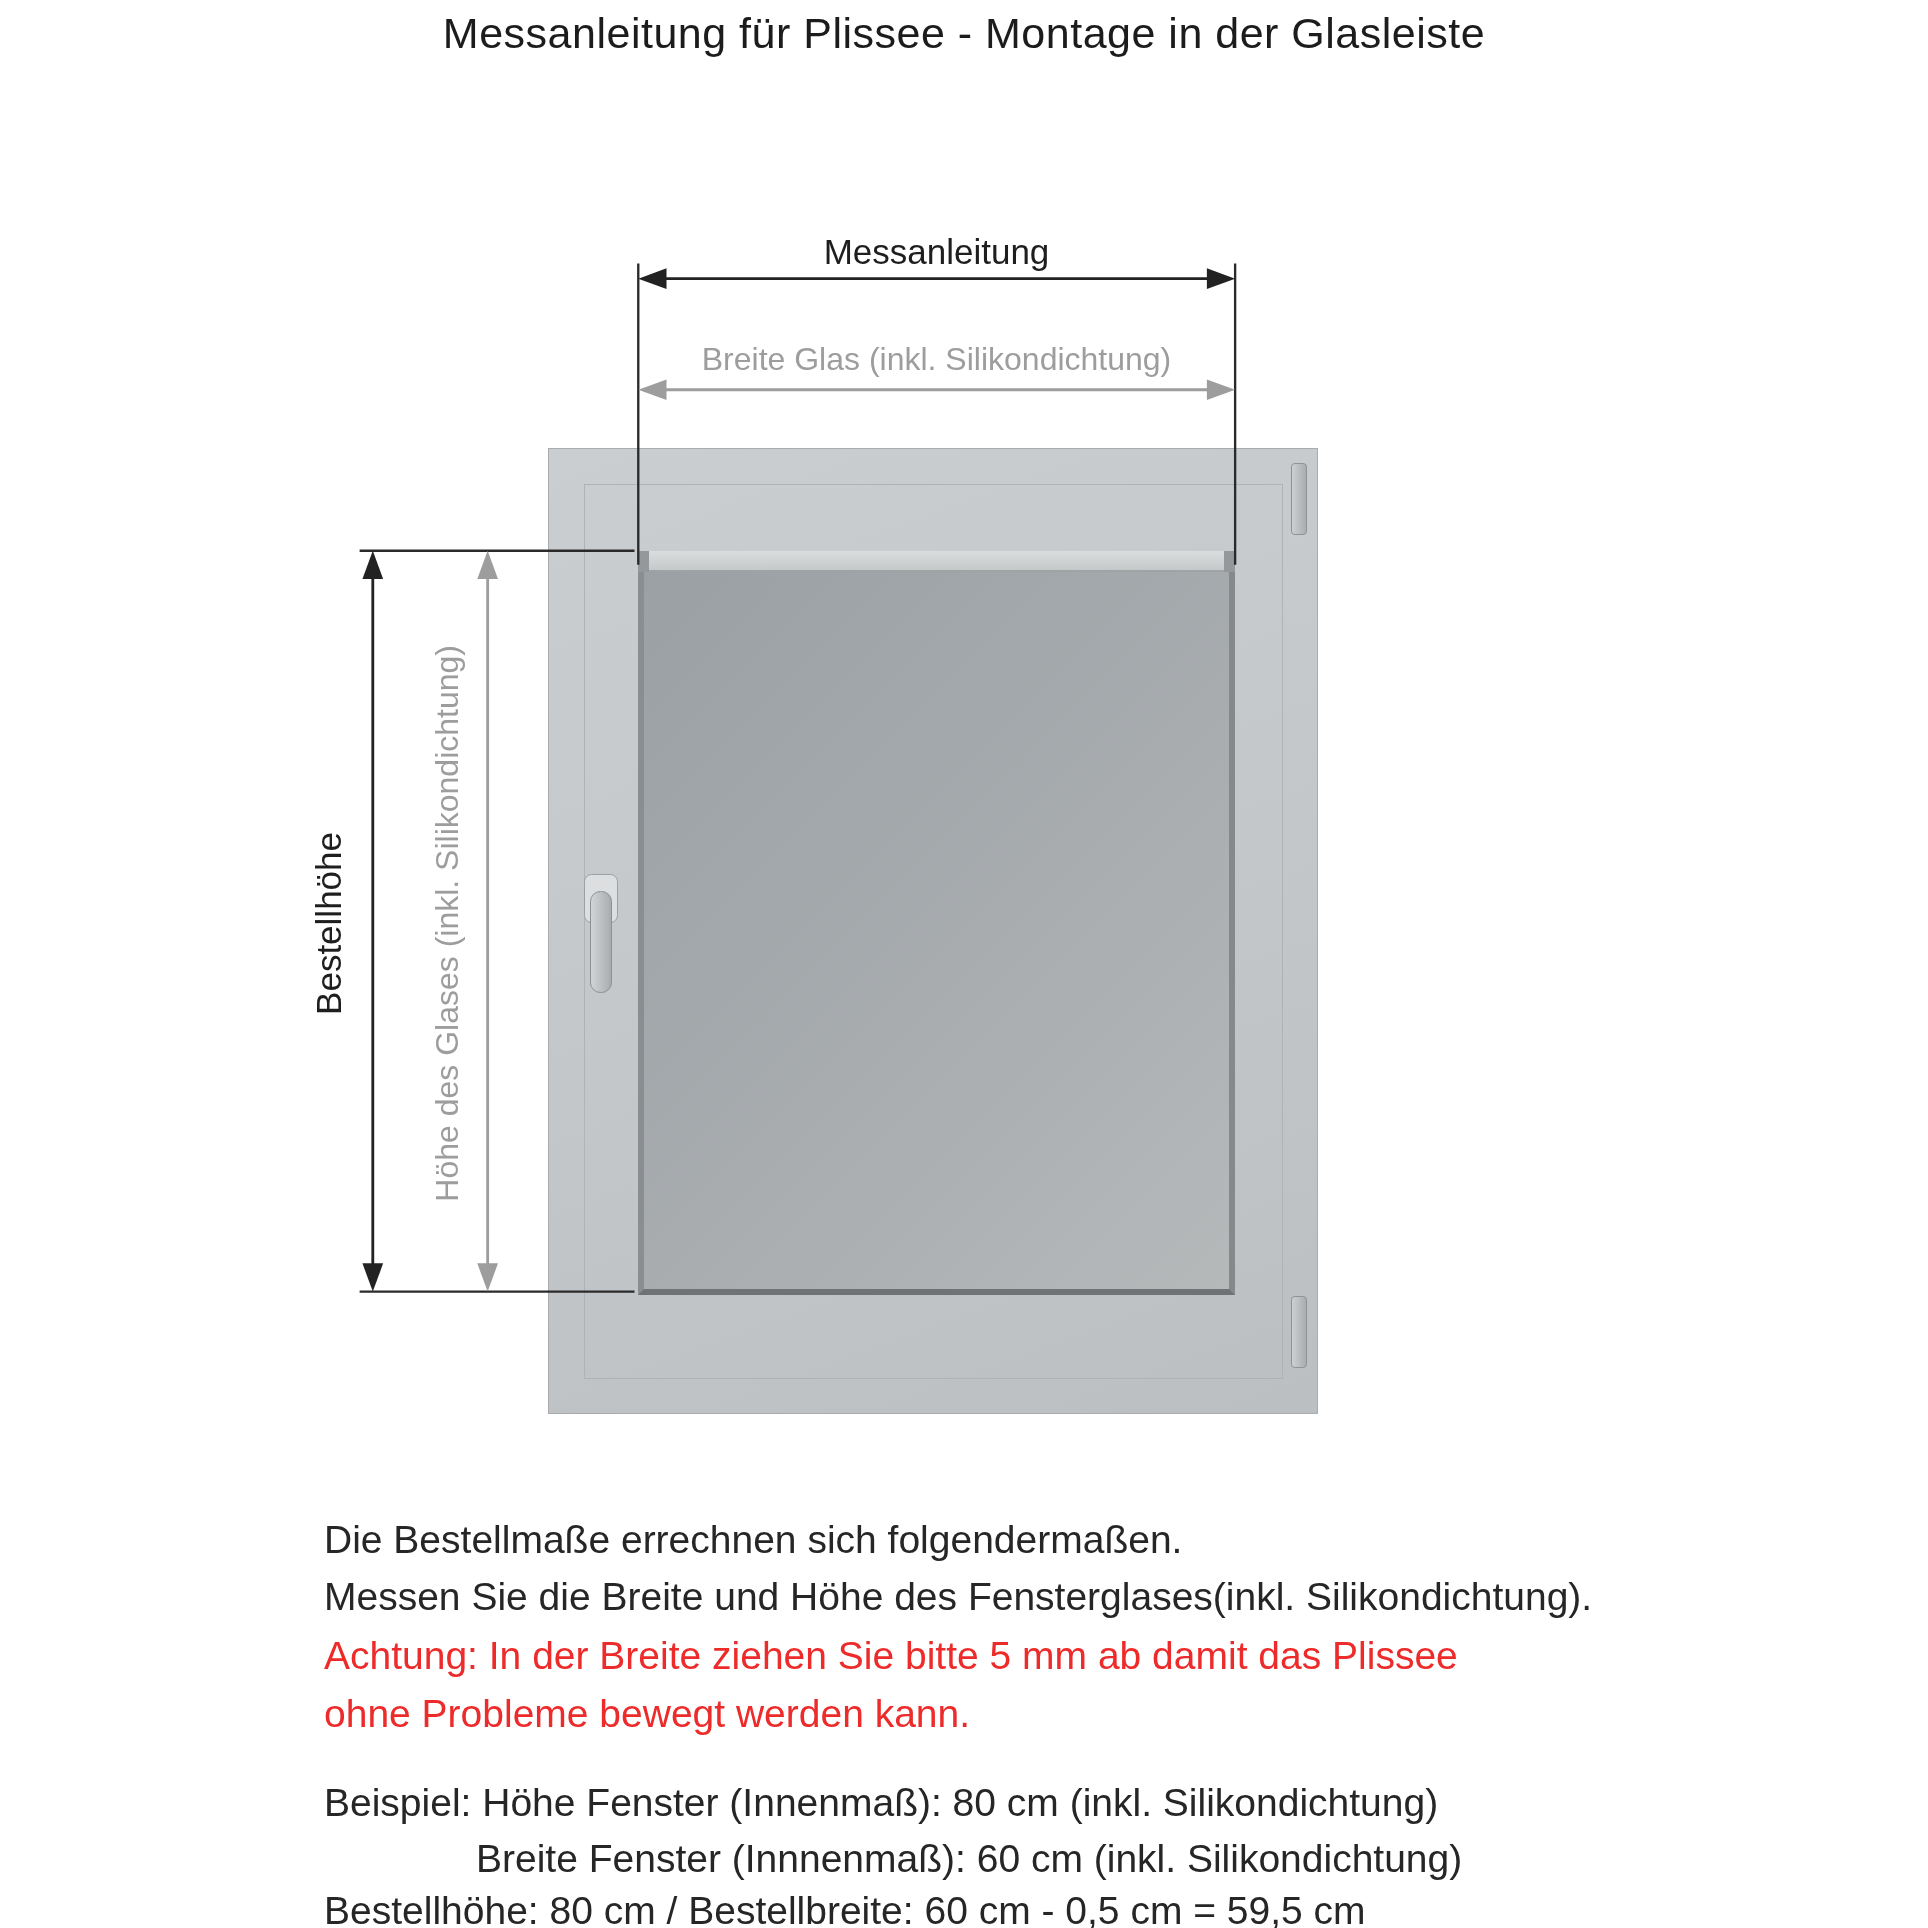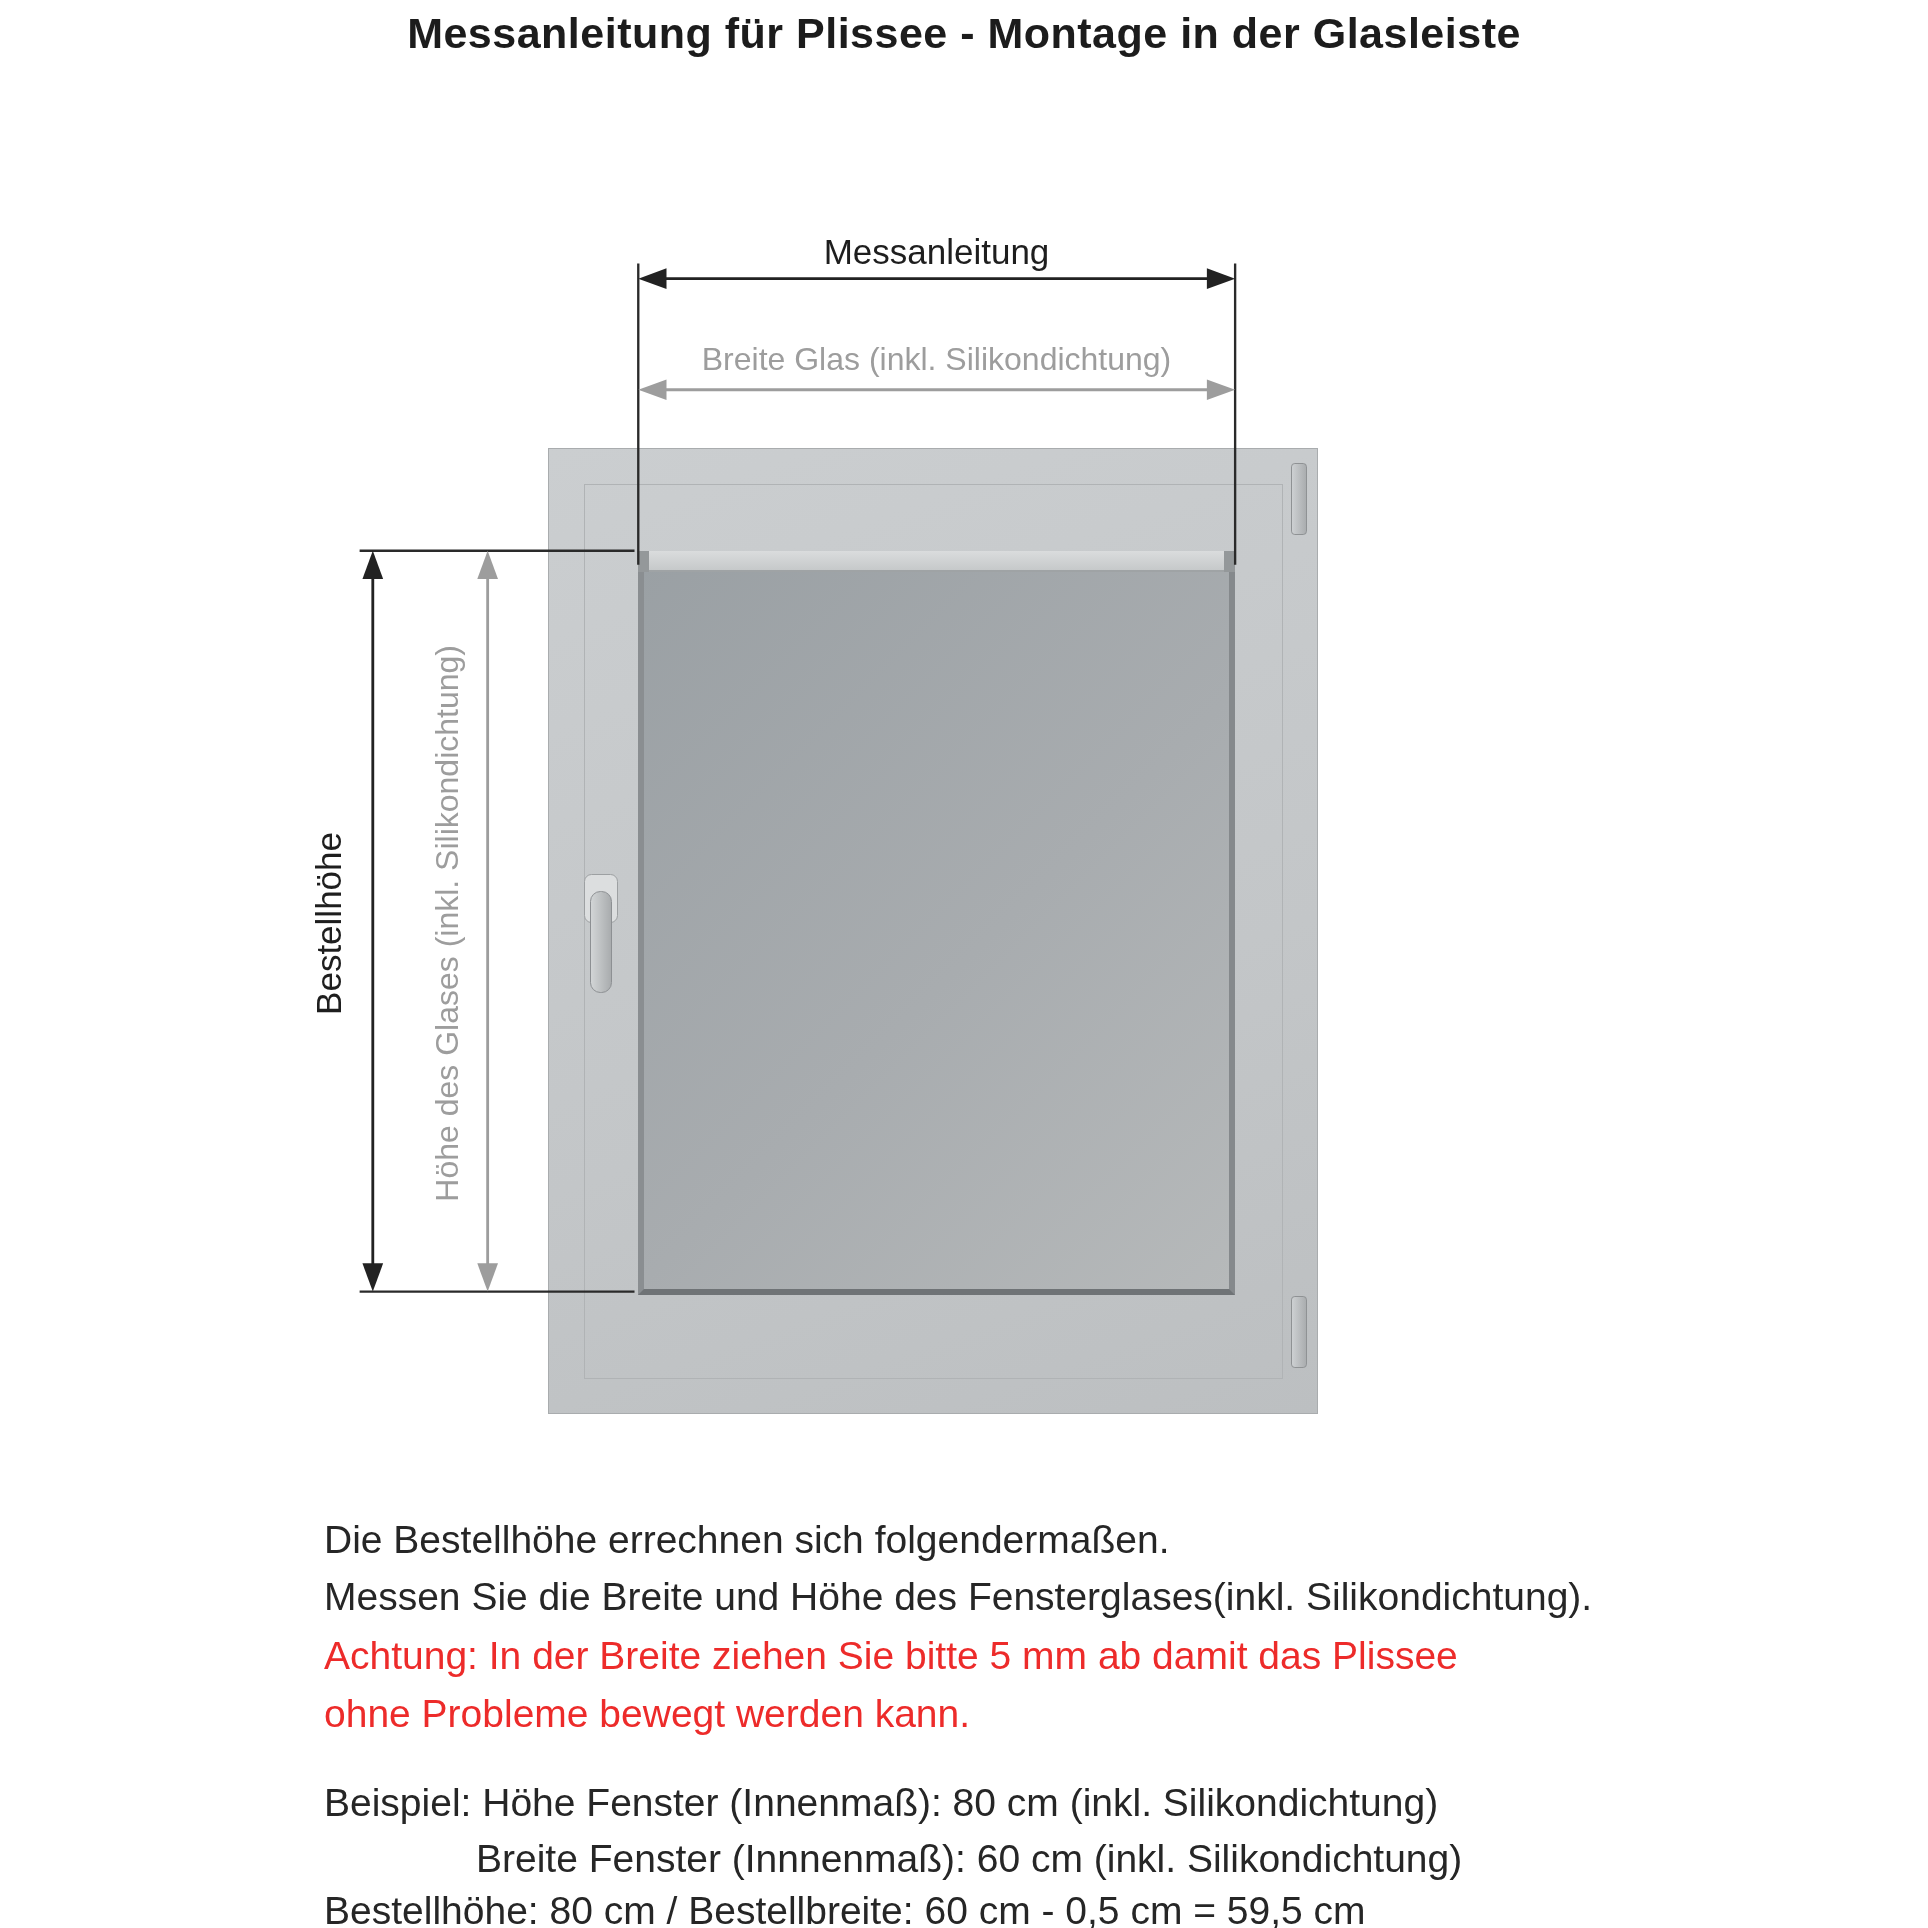--- a/index.html
+++ b/index.html
@@ -3,21 +3,21 @@
 <meta charset="utf-8">
 <style>
   html,body { margin:0; padding:0; }
   body {
     width:1928px; height:1928px; background:#ffffff;
     font-family:"Liberation Sans", sans-serif;
     position:relative; overflow:hidden; color:#262626;
   }
   .page-title {
     position:absolute; top:9.4px; left:0; width:100%;
-    text-align:center; font-size:43px; color:#1c1c1c; letter-spacing:0.5px;font-weight:bold;
+    text-align:center; font-size:43px; color:#1c1c1c; letter-spacing:0.5px;
   }
 
   
   .win-outer {
     position:absolute; left:548px; top:448px; width:770px; height:966px;
     background:linear-gradient(160deg,#cbced0 0%,#c3c6c8 60%,#bcbfc1 100%);
     border:1.9px solid #a9acae; box-sizing:border-box; z-index:1;
   }
   .win-sash {
     position:absolute; left:584px; top:484px; width:699px; height:895px;
@@ -134,21 +134,21 @@
   <div class="dim-label-h order">Messanleitung</div>
   <div class="dim-label-h glass">Breite Glas (inkl. Silikondichtung)</div>
 
   <div class="vlabel-box order">
     <span>Bestellhöhe</span>
   </div>
   <div class="vlabel-box glass">
     <span>Höhe des Glases (inkl. Silikondichtung)</span>
   </div>
 
-  <div class="txt" style="top:1518px;">Die Bestellhöhe errechnen sich folgendermaßen.</div>
+  <div class="txt" style="top:1518px;">Die Bestellmaße errechnen sich folgendermaßen.</div>
   <div class="txt" style="top:1575px;">Messen Sie die Breite und Höhe des Fensterglases(inkl. Silikondichtung).</div>
   <div class="txt red" style="top:1634px;text-align:center;">Achtung: In der Breite ziehen Sie bitte 5 mm ab damit das Plissee</div>
   <div class="txt red" style="top:1692px;">ohne Probleme bewegt werden kann.</div>
 
   <div class="txt" style="top:1781px;text-align:right;">Beispiel: Höhe Fenster (Innenmaß): 80 cm (inkl. Silikondichtung)</div>
   <div class="txt" style="top:1837px; left:476px;">Breite Fenster (Innnenmaß): 60 cm  (inkl. Silikondichtung)</div>
   <div class="txt" style="top:1889px;">Bestellhöhe: 80 cm / Bestellbreite: 60 cm  - 0,5 cm = 59,5 cm</div>
 
 </div>
 

